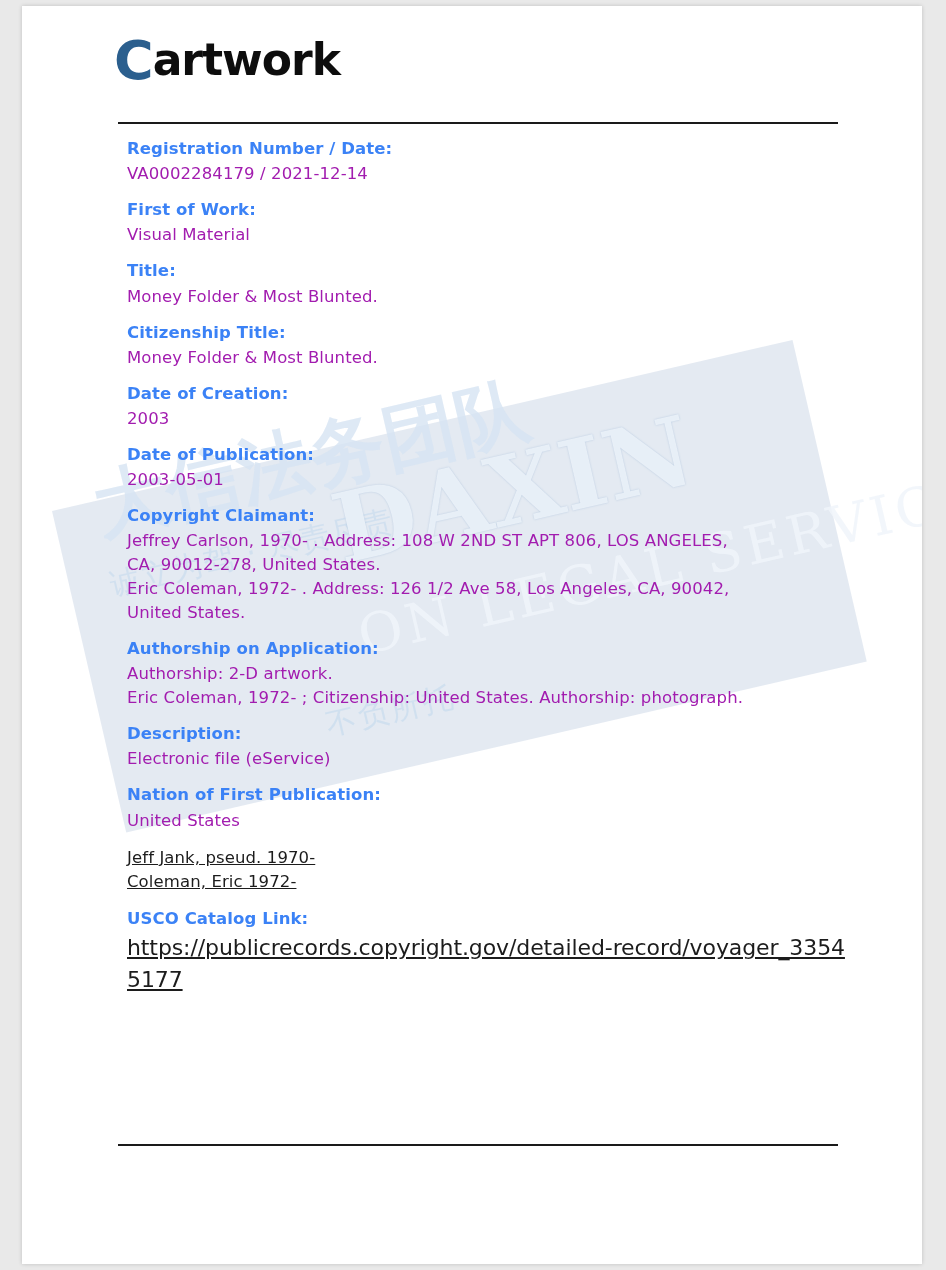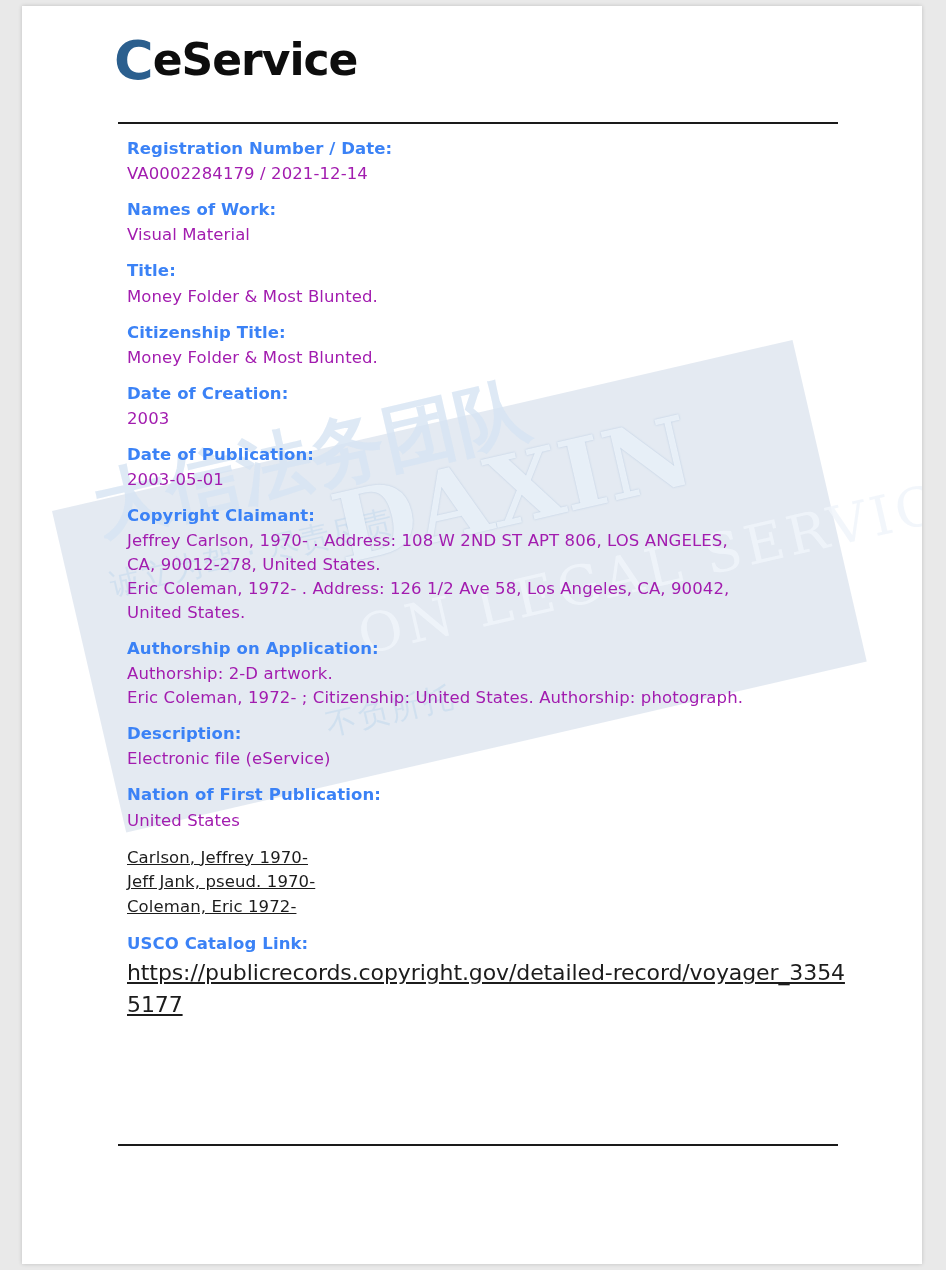--- a/index.html
+++ b/index.html
@@ -175,21 +175,21 @@
     transform-origin: left top;
     white-space: nowrap;
   }
 </style>
 </head>
 <body>
 
 <div class="page">
 
   <div class="logo">
-    <span class="c-glyph">C</span><span>eService</span>
+    <span class="c-glyph">C</span><span>artwork</span>
   </div>
 
   <div class="rule top"></div>
 
   <div class="watermark">
     <div class="wm-band"></div>
     <div class="wm-cn-left">大信法务团队</div>
     <div class="wm-cn-sub">诚立为驾 · 尽责尽责</div>
     <div class="wm-text-big">DAXIN</div>
     <div class="wm-text-sub">ON LEGAL SERVICE</div>
@@ -199,21 +199,21 @@
   <div class="content">
 
     <div class="field">
       <div class="field-label">Registration Number / Date:</div>
       <div class="field-value">
         <span class="line">VA0002284179 / 2021-12-14</span>
       </div>
     </div>
 
     <div class="field">
-      <div class="field-label">Names of Work:</div>
+      <div class="field-label">First of Work:</div>
       <div class="field-value">
         <span class="line">Visual Material</span>
       </div>
     </div>
 
     <div class="field">
       <div class="field-label">Title:</div>
       <div class="field-value">
         <span class="line">Money Folder &amp; Most Blunted.</span>
       </div>
@@ -266,21 +266,20 @@
     </div>
 
     <div class="field">
       <div class="field-label">Nation of First Publication:</div>
       <div class="field-value">
         <span class="line">United States</span>
       </div>
     </div>
 
     <div class="field">
-      <a class="link">Carlson, Jeffrey 1970-</a>
       <a class="link">Jeff Jank, pseud. 1970-</a>
       <a class="link">Coleman, Eric 1972-</a>
     </div>
 
     <div class="field">
       <div class="field-label">USCO Catalog Link:</div>
       <a class="url-link">https://publicrecords.copyright.gov/detailed-record/voyager_33545177</a>
     </div>
 
   </div>

